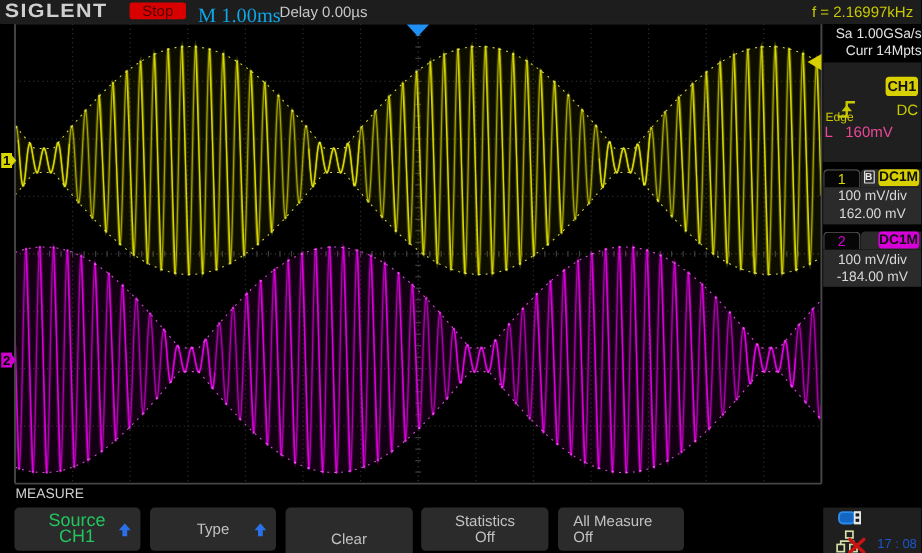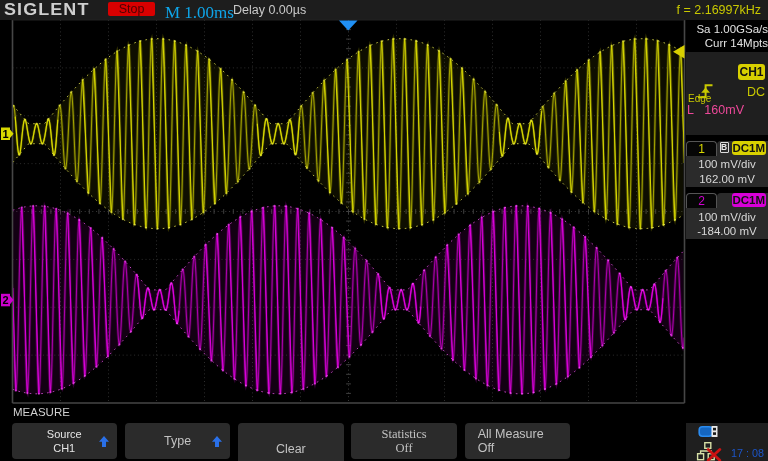--- a/index.html
+++ b/index.html
@@ -207,36 +207,36 @@
 <div class="abs" style="left:731.5px;top:140.8px;width:34.5px;height:14px;background:#d8d000;border-radius:3px;color:#111;font-size:11.5px;font-weight:bold;text-align:center;line-height:14px;">DC1M</div>
 <div class="abs" style="left:686px;top:155.5px;width:82px;height:31px;background:#2b2b2b;color:#d8d8d8;font-size:11.5px;text-align:center;line-height:14.5px;padding-top:1.5px;">100 mV/div<br>162.00 mV</div>
 
 <div class="abs" style="left:686px;top:193px;width:31px;height:15px;background:#060606;border:1px solid #555;border-bottom:none;border-radius:4px 4px 0 0;color:#d000d0;font-size:12px;text-align:center;line-height:14px;">2</div>
 <div class="abs" style="left:717px;top:193px;width:51px;height:15px;background:#2b2b2b;border-radius:4px 0 0 0;"></div>
 <div class="abs" style="left:731.5px;top:193.3px;width:34.5px;height:14px;background:#d800d8;border-radius:3px;color:#111;font-size:11.5px;font-weight:bold;text-align:center;line-height:14px;">DC1M</div>
 <div class="abs" style="left:686px;top:208px;width:82px;height:31px;background:#2b2b2b;color:#d8d8d8;font-size:11.5px;text-align:center;line-height:14.5px;padding-top:1.5px;">100 mV/div<br>-184.00 mV</div>
 
 <div class="abs" style="left:13px;top:406px;color:#d0d0d0;font-size:11.5px;">MEASURE</div>
 <div class="abs" style="left:685.5px;top:422.5px;width:82.5px;height:38.5px;background:#1f1f1f;"></div>
-<div class="abs" style="left:11.5px;top:423px;width:105.5px;height:35.5px;background:#2b2b2b;border-radius:4px;color:#e5e5e5;font-size:11px;line-height:14px;">
+<div class="abs" style="left:11.5px;top:423px;width:105.5px;height:35.5px;background:#2b2b2b;border-radius:4px;color:#22c55e;font-size:15px;line-height:14px;">
       <div style="position:absolute;left:0;top:4px;width:100%;text-align:center;">Source<br>CH1</div>
       <svg style="position:absolute;left:87px;top:12.5px;" width="10" height="11" viewBox="0 0 10 11">
         <polygon points="5,0 10,5.8 7,5.8 7,11 3,11 3,5.8 0,5.8" fill="#2a70e8"></polygon>
       </svg>
     </div>
 <div class="abs" style="left:124.8px;top:423px;width:105.5px;height:35.5px;background:#2b2b2b;border-radius:4px;color:#c2c2c2;font-size:12.5px;line-height:14px;">
       <div style="position:absolute;left:0;top:0;width:100%;height:100%;display:flex;align-items:center;justify-content:center;">Type</div>
       <svg style="position:absolute;left:87px;top:12.5px;" width="10" height="11" viewBox="0 0 10 11">
         <polygon points="5,0 10,5.8 7,5.8 7,11 3,11 3,5.8 0,5.8" fill="#2a70e8"></polygon>
       </svg>
     </div>
 <div class="abs" style="left:238.1px;top:423px;width:105.5px;height:51px;background:#2b2b2b;border-radius:4px;color:#c2c2c2;font-size:12.5px;line-height:14px;">
       <div style="position:absolute;left:0;top:0;width:100%;height:100%;display:flex;align-items:center;justify-content:center;">Clear</div>
     </div>
-<div class="abs" style="left:351.4px;top:423px;width:105.5px;height:35.5px;background:#2b2b2b;border-radius:4px;color:#c2c2c2;font-size:12.5px;line-height:14px;font-family:Liberation Serif, serif;">
+<div class="abs" style="left:351.4px;top:423px;width:105.5px;height:35.5px;background:#2b2b2b;border-radius:4px;color:#c2c2c2;font-size:12.5px;line-height:14px;">
       <div style="position:absolute;left:0;top:4px;width:100%;text-align:center;">Statistics<br>Off</div>
     </div>
 <div class="abs" style="left:464.7px;top:423px;width:105.5px;height:35.5px;background:#2b2b2b;border-radius:4px;color:#c2c2c2;font-size:12.5px;line-height:14px;">
       <div style="position:absolute;left:0;top:4px;width:100%;text-align:left;margin-left:13px;">All Measure<br>Off</div>
     </div>
 
 <svg class="abs" style="left:694px;top:420px;" width="74" height="41" viewBox="0 0 74 41">
 <rect x="5.2" y="6.8" width="13" height="9.4" rx="3.2" fill="#1566c0" stroke="#2b8cf0" stroke-width="1.6"></rect>
 <rect x="17.5" y="6" width="6" height="11" fill="#e8e8e8"></rect>
 <rect x="19" y="7.8" width="3" height="2.6" fill="#1a1a1a"></rect>

